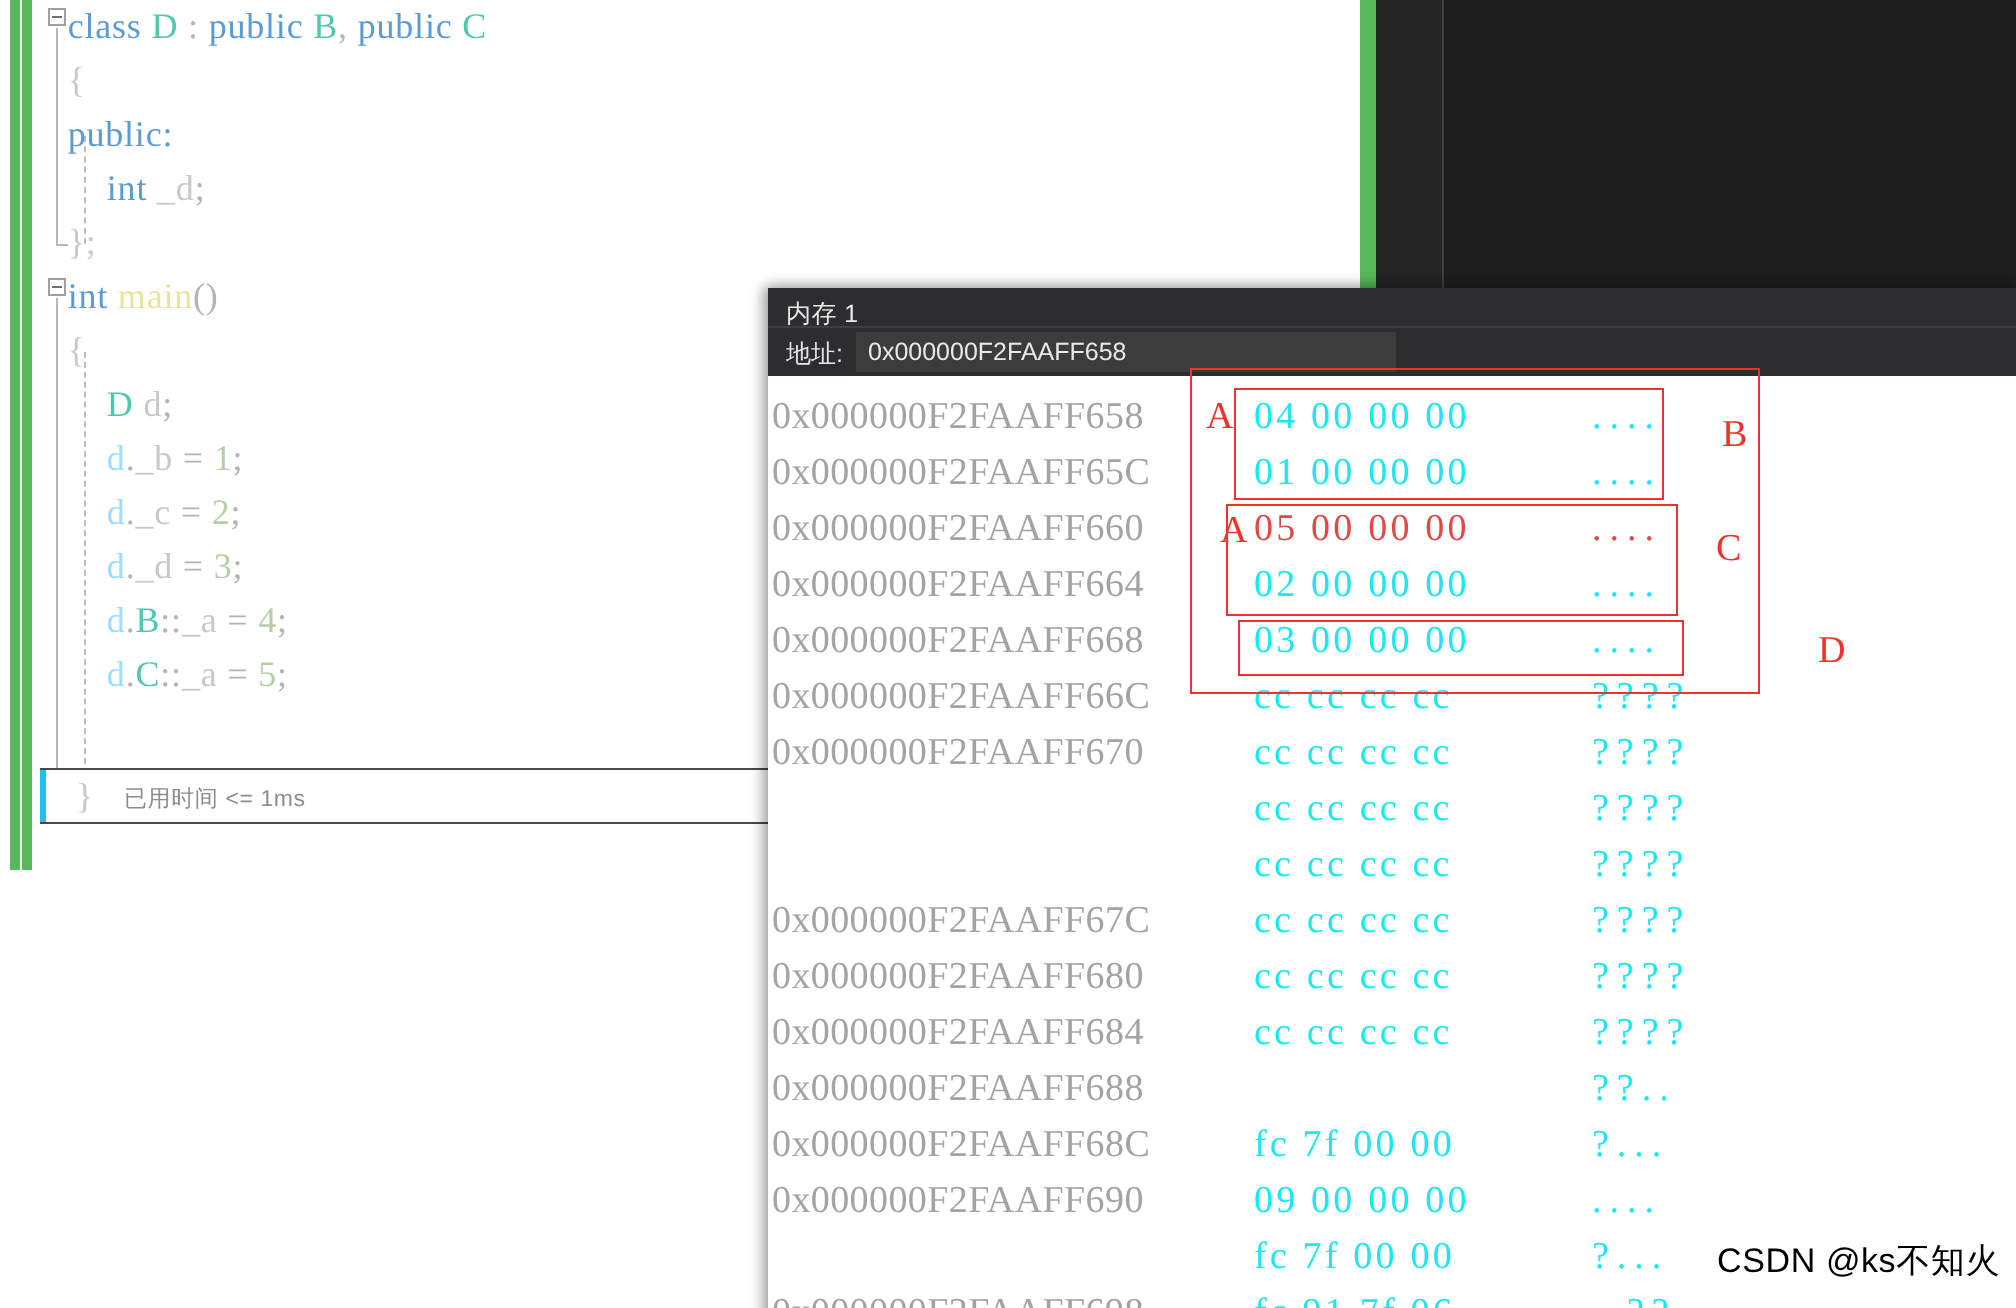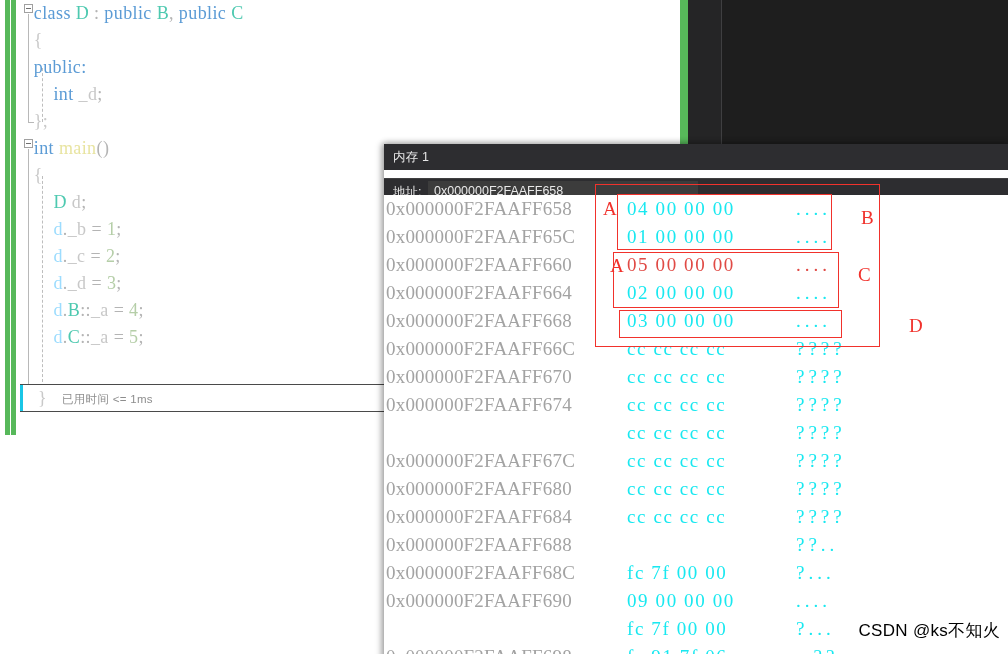--- a/index.html
+++ b/index.html
@@ -175,21 +175,21 @@
   }
   #memory-title {
     position: absolute;
     left: 9px; top: 5px;
     font-size: 12.5px;
     color: #e6e6e6;
     letter-spacing: 0.2px;
   }
   #memory-toolbar {
     position: absolute;
-    left: 0; top: 34px;
+    left: 0; top: 19px;
     width: 624px; height: 25px;
     background: #2d2d30;
     border-top: 1px solid #3f3f41;
   }
   #addr-label {
     position: absolute;
     left: 9px; top: 5px;
     font-size: 12.5px;
     color: #e6e6e6;
   }
@@ -313,21 +313,21 @@
     </div>
 
     <div id="memory-body">
         <div class="mem-row"><span class="mem-addr">0x000000F2FAAFF658</span><span class="mem-hex">04 00 00 00</span><span class="mem-ascii">....</span></div>
         <div class="mem-row"><span class="mem-addr">0x000000F2FAAFF65C</span><span class="mem-hex">01 00 00 00</span><span class="mem-ascii">....</span></div>
         <div class="mem-row hl"><span class="mem-addr">0x000000F2FAAFF660</span><span class="mem-hex">05 00 00 00</span><span class="mem-ascii">....</span></div>
         <div class="mem-row"><span class="mem-addr">0x000000F2FAAFF664</span><span class="mem-hex">02 00 00 00</span><span class="mem-ascii">....</span></div>
         <div class="mem-row"><span class="mem-addr">0x000000F2FAAFF668</span><span class="mem-hex">03 00 00 00</span><span class="mem-ascii">....</span></div>
         <div class="mem-row"><span class="mem-addr">0x000000F2FAAFF66C</span><span class="mem-hex">cc cc cc cc</span><span class="mem-ascii">????</span></div>
         <div class="mem-row"><span class="mem-addr">0x000000F2FAAFF670</span><span class="mem-hex">cc cc cc cc</span><span class="mem-ascii">????</span></div>
-        <div class="mem-row"><span class="mem-addr">0x000000F2FAAFF674</span><span class="mem-hex">cc cc cc cc</span><span class="mem-ascii">????</span></div>
+        <div class="mem-row"><span class="mem-hex">cc cc cc cc</span><span class="mem-ascii">????</span></div>
         <div class="mem-row"><span class="mem-hex">cc cc cc cc</span><span class="mem-ascii">????</span></div>
         <div class="mem-row"><span class="mem-addr">0x000000F2FAAFF67C</span><span class="mem-hex">cc cc cc cc</span><span class="mem-ascii">????</span></div>
         <div class="mem-row"><span class="mem-addr">0x000000F2FAAFF680</span><span class="mem-hex">cc cc cc cc</span><span class="mem-ascii">????</span></div>
         <div class="mem-row"><span class="mem-addr">0x000000F2FAAFF684</span><span class="mem-hex">cc cc cc cc</span><span class="mem-ascii">????</span></div>
         <div class="mem-row"><span class="mem-addr">0x000000F2FAAFF688</span><span class="mem-ascii">??..</span></div>
         <div class="mem-row"><span class="mem-addr">0x000000F2FAAFF68C</span><span class="mem-hex">fc 7f 00 00</span><span class="mem-ascii">?...</span></div>
         <div class="mem-row"><span class="mem-addr">0x000000F2FAAFF690</span><span class="mem-hex">09 00 00 00</span><span class="mem-ascii">....</span></div>
         <div class="mem-row"><span class="mem-hex">fc 7f 00 00</span><span class="mem-ascii">?...</span></div>
         <div class="mem-row"><span class="mem-addr">0x000000F2FAAFF698</span><span class="mem-hex">fc 91 7f 06</span><span class="mem-ascii">..??</span></div>
       </div>

